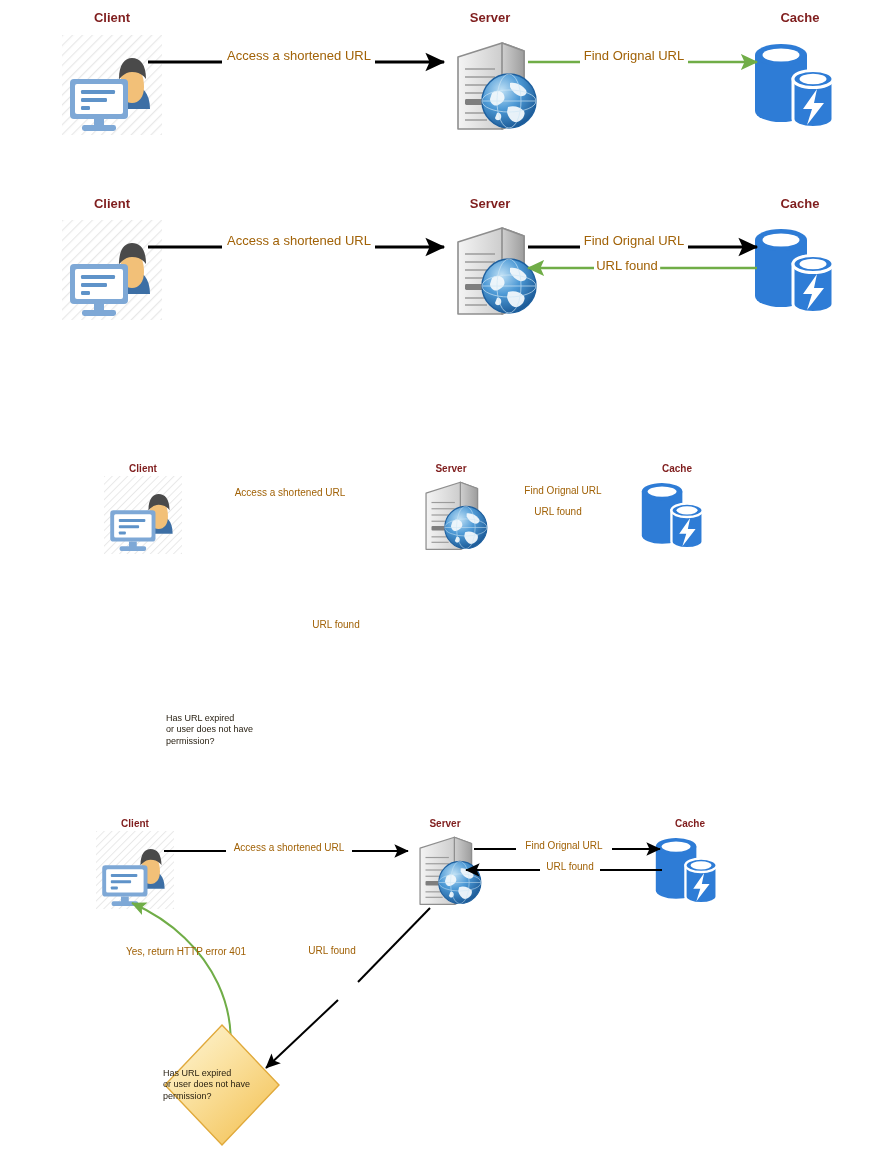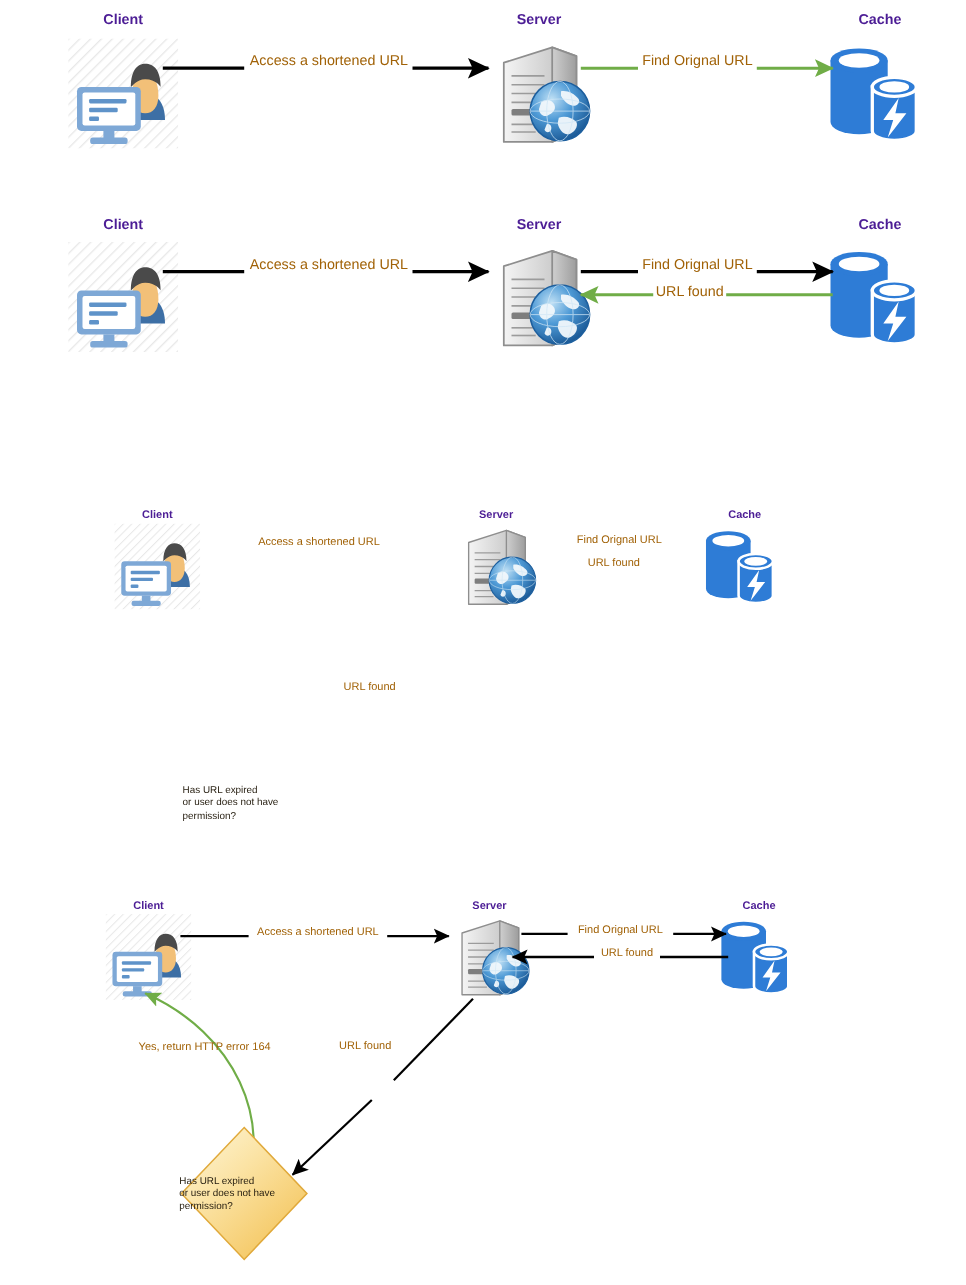--- a/index.html
+++ b/index.html
@@ -16,21 +16,21 @@
   }
   #canvas {
     position: absolute;
     left: 0; top: 0;
     width: 878px;
     height: 1168px;
   }
   .node-label {
     position: absolute;
     font-weight: bold;
-    color: #4c1d95;
+    color: #7f1d1d;
     white-space: nowrap;
     text-align: left;
     transform: translateX(-50%);
   }
   .edge-label {
     position: absolute;
     color: #a16207;
     white-space: nowrap;
     text-align: center;
     transform: translate(-50%, -50%);
@@ -262,18 +262,18 @@
   <div>permission?</div>
 </div>
 
 <div class="node-label" style="left:135px; top:818px; font-size:10px;">Client</div>
 <div class="node-label" style="left:445px; top:818px; font-size:10px;">Server</div>
 <div class="node-label" style="left:690px; top:818px; font-size:10px;">Cache</div>
 <div class="edge-label" style="left:289px; top:848px; font-size:10px;">Access a shortened URL</div>
 <div class="edge-label" style="left:564px; top:846px; font-size:10px;">Find Orignal URL</div>
 <div class="edge-label" style="left:570px; top:867px; font-size:10px;">URL found</div>
 <div class="edge-label nobg" style="left:332px; top:951px; font-size:10px;">URL found</div>
-<div class="edge-label nobg" style="left:186px; top:952px; font-size:10px;">Yes, return HTTP error 164</div>
+<div class="edge-label nobg" style="left:186px; top:952px; font-size:10px;">Yes, return HTTP error 401</div>
 <div class="diamond-text" style="left:222px; top:1085px; font-size:9px; width:118px;">
   <div>Has URL expired</div>
   <div>or user does not have</div>
   <div>permission?</div>
 </div>
 
 </body></html>

